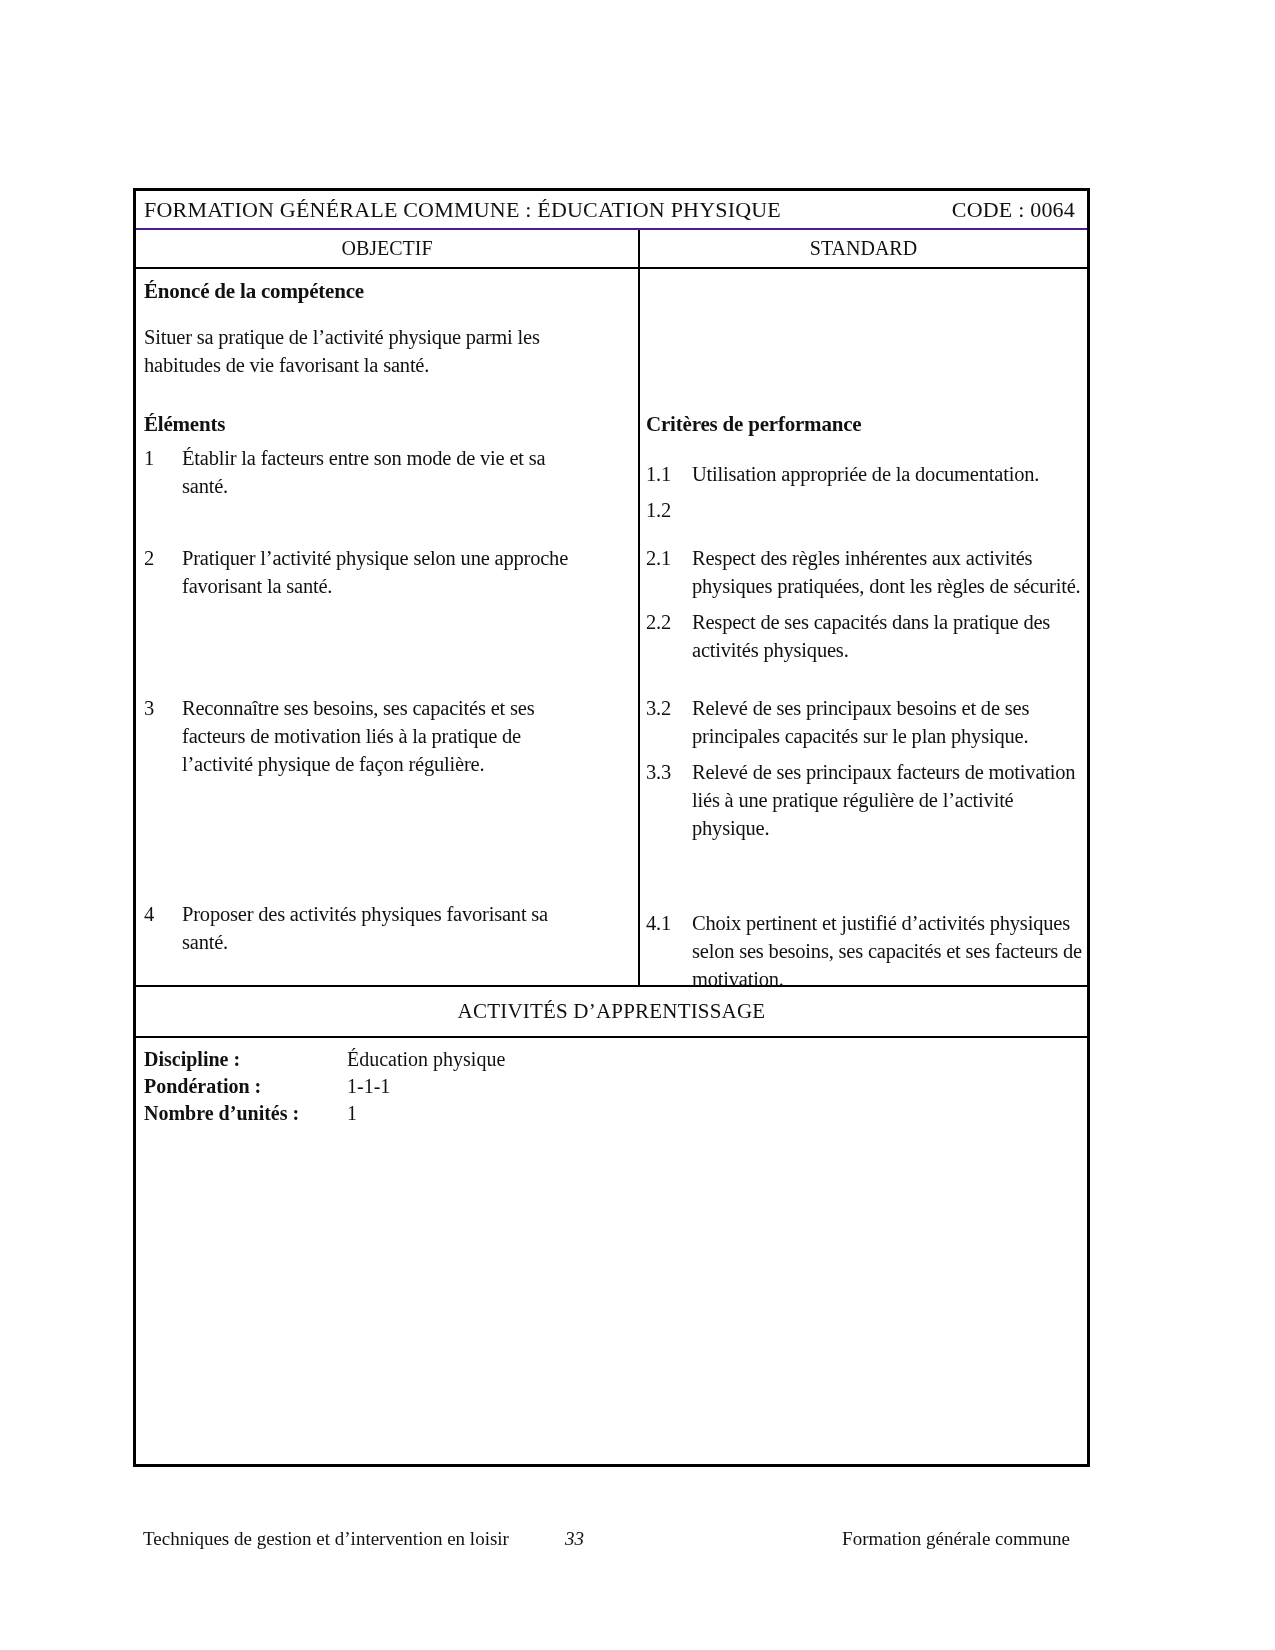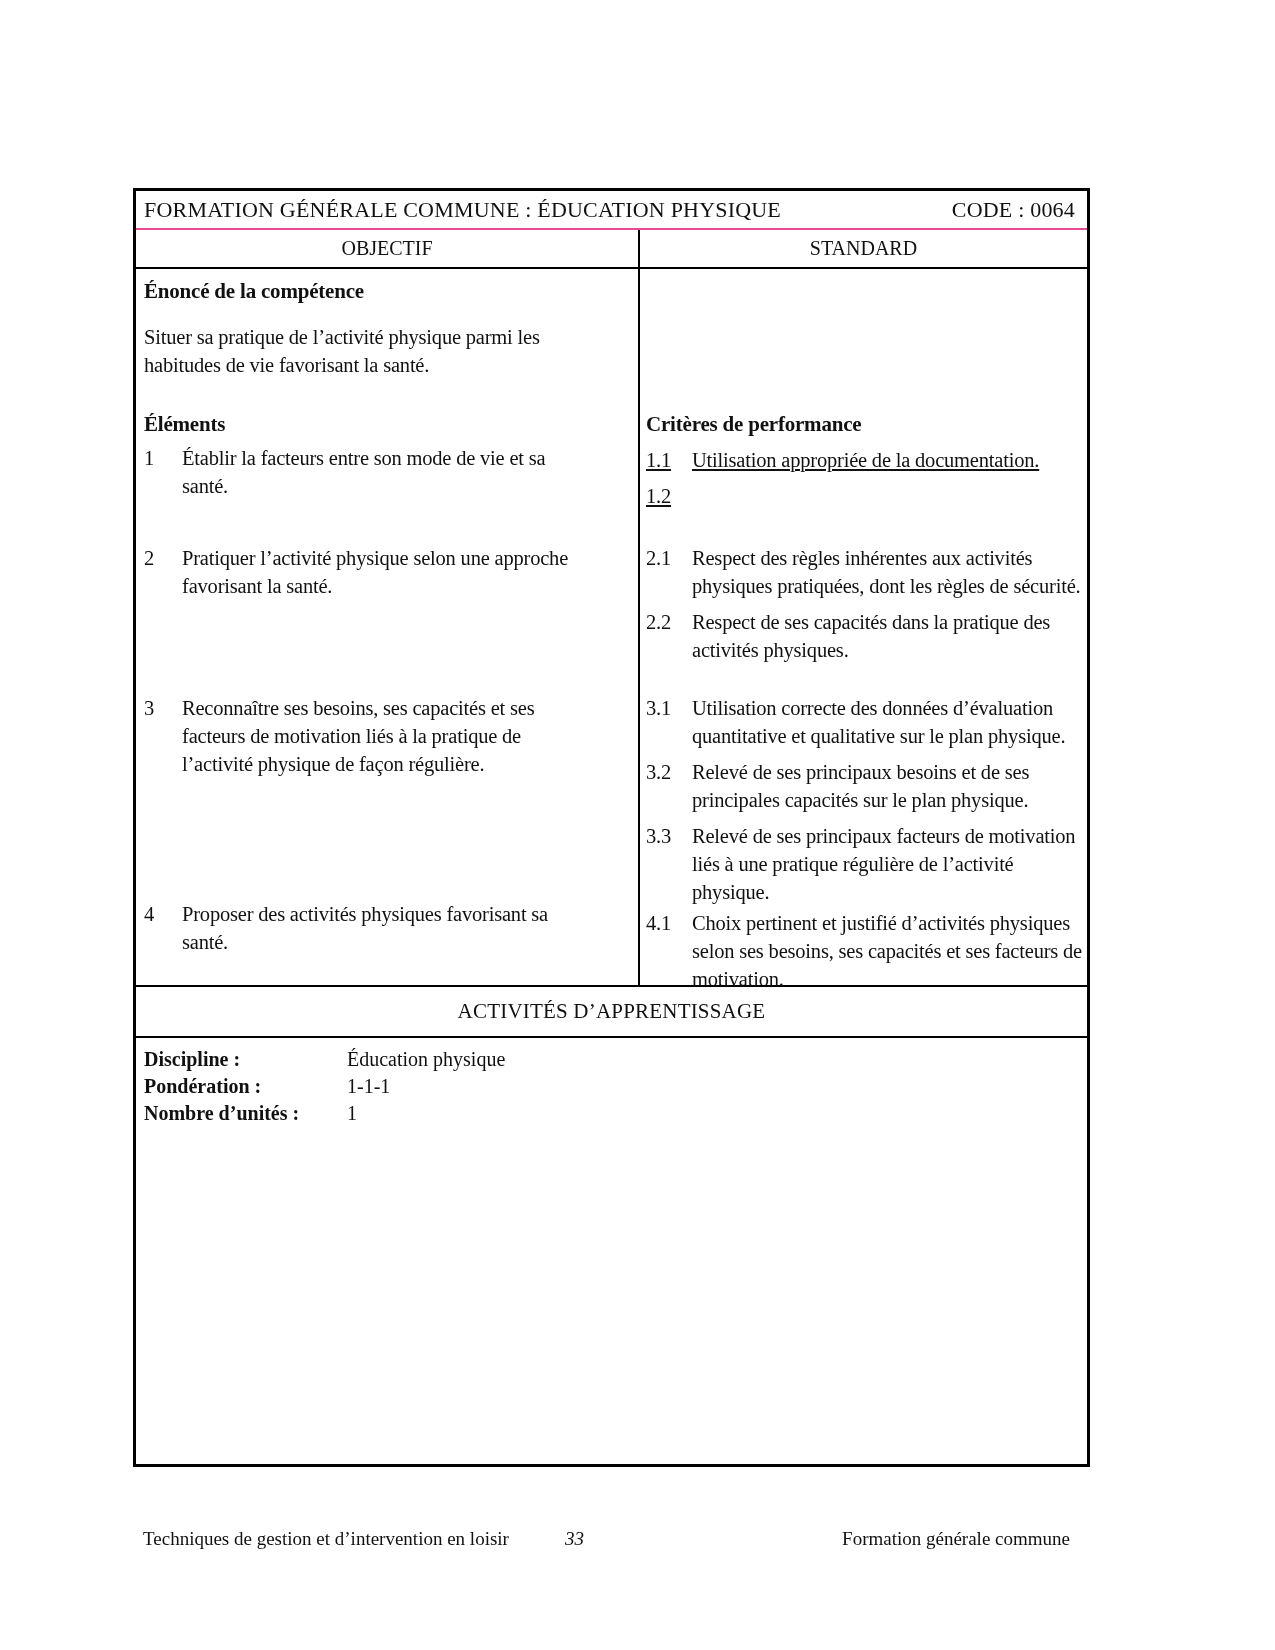--- a/index.html
+++ b/index.html
@@ -21,21 +21,21 @@
     left: 133px;
     top: 188px;
     width: 957px;
     height: 1279px;
     border: 3px solid #000000;
     box-sizing: border-box;
     background: #ffffff;
   }
   .title-row {
     height: 39px;
-    border-bottom: 2px solid #ec4899;
+    border-bottom: 2px solid #4c1d95;
     box-sizing: border-box;
     display: flex;
     align-items: center;
     justify-content: space-between;
     padding: 0 12px 0 8px;
     font-size: 22px;
     letter-spacing: 0.2px;
     white-space: nowrap;
   }
   .cols-header {
@@ -91,21 +91,21 @@
     display: flex;
     width: 448px;
   }
   .element-item .num { width: 38px; flex: none; }
   .element-item .txt { flex: 1; }
   .el-1 { top: 175px; }
   .el-2 { top: 275px; }
   .el-3 { top: 425px; }
   .el-4 { top: 631px; }
   .crit-group { left: 510px; width: 448px; }
-  .cg-1 { top: 177px; text-decoration: underline; }
+  .cg-1 { top: 191px; }
   .cg-2 { top: 275px; }
   .cg-3 { top: 425px; }
   .cg-4 { top: 640px; }
   .crit-item { display: flex; }
   .crit-item + .crit-item { margin-top: 8px; }
   .crit-item .num { width: 46px; flex: none; }
   .crit-item .txt { flex: 1; width: 400px; }
   .activites-row {
     height: 51px;
     border-bottom: 2px solid #000000;
@@ -202,24 +202,20 @@
           <span class="txt">Respect des règles inhérentes aux activités physiques pratiquées, dont les règles de sécurité.</span>
         </div>
         <div class="crit-item">
           <span class="num">2.2</span>
           <span class="txt">Respect de ses capacités dans la pratique des activités physiques.</span>
         </div>
       </div>
 
       <div class="abs-block crit-group cg-3">
         <div class="crit-item">
-          <span class="num">3.1</span>
-          <span class="txt">Utilisation correcte des données d’évaluation quantitative et qualitative sur le plan physique.</span>
-        </div>
-        <div class="crit-item">
           <span class="num">3.2</span>
           <span class="txt">Relevé de ses principaux besoins et de ses principales capacités sur le plan physique.</span>
         </div>
         <div class="crit-item">
           <span class="num">3.3</span>
           <span class="txt">Relevé de ses principaux facteurs de motivation liés à une pratique régulière de l’activité physique.</span>
         </div>
       </div>
 
       <div class="abs-block crit-group cg-4">

